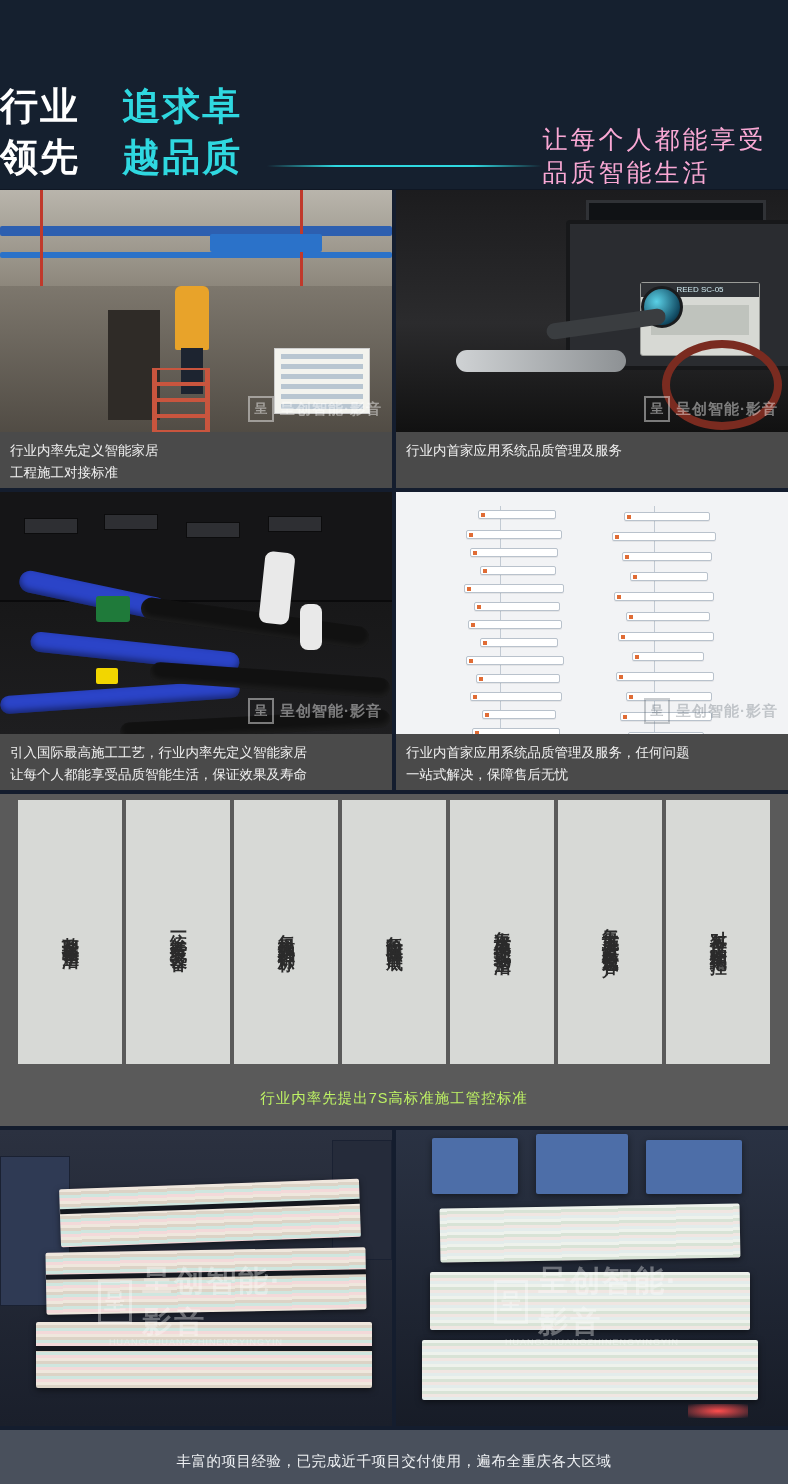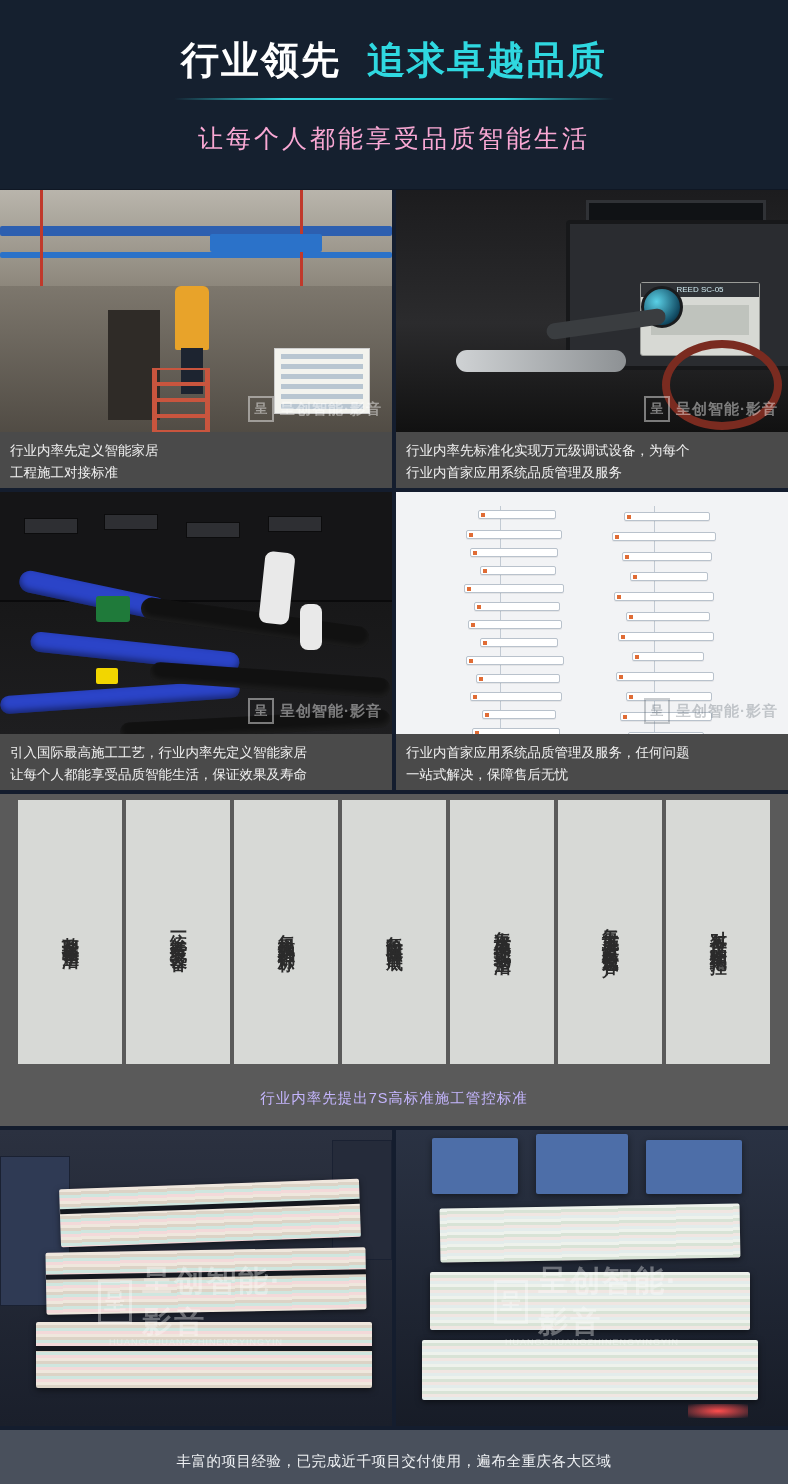--- a/index.html
+++ b/index.html
@@ -9,22 +9,22 @@
     font-family:"Liberation Sans", sans-serif;
     color:#fff;
     overflow:hidden;
   }
   .page { width:788px; height:1484px; position:relative; background:#141d2e; }
 
   
   .header {
     height:190px;
     background:#15202f;
-    display:flex; flex-direction:column;
-    align-items:center; justify-content:center;
+    display:flex; flex-direction:row;
+    align-items:flex-end; justify-content:center;
     border-bottom:1px solid #0f1724;
   }
   .header-title {
     display:flex; align-items:baseline; gap:26px;
     font-size:38px; font-weight:bold; letter-spacing:2px;
     margin-bottom:6px;
   }
   .header-title .part-a { color:#ffffff; }
   .header-title .part-b { color:#2fd8e0; }
   .header-rule {
@@ -120,21 +120,21 @@
     display:flex; align-items:center; justify-content:center;
     font-size:17px; font-weight:bold; letter-spacing:3px;
     line-height:26px;
     writing-mode:vertical-rl;
     text-orientation:upright;
     padding:14px 0;
   }
   .s7-foot {
     margin-top:6px; height:56px; background:#5a5a5a;
     display:flex; align-items:center; justify-content:center;
-    font-size:14.5px; color:#c4b5fd; letter-spacing:1px;
+    font-size:14.5px; color:#bef264; letter-spacing:1px;
   }
 
   
   .bottom { display:grid; grid-template-columns:392px 392px; gap:4px; margin-top:4px; }
   .bphoto { position:relative; height:296px; overflow:hidden; background:#1d2330; }
   .ph5 { background:linear-gradient(180deg,#2b3140 0%,#1a1f2b 100%); }
   .ph5 .bx { position:absolute; background:#2f3a54; border:1px solid #1a2132; }
   .ph5 .stack { position:absolute; border-radius:2px; box-shadow:0 2px 6px rgba(0,0,0,.5);
     background:repeating-linear-gradient(180deg,#efe7dd 0 3px,#dcd3c6 3px 6px,#cfe6df 6px 9px,#f3d9d9 9px 12px); }
   .ph5 .band { position:absolute; height:5px; background:#15181f; }
@@ -216,21 +216,20 @@
         <div class="lens"></div>
         <div class="mic2"></div>
         <div class="mic"></div>
         <div class="cable"></div>
         <div class="wm">
           <div class="wm-mark">呈</div>
           <div class="wm-txt">呈创智能·影音</div>
         </div>
       </div>
       <div class="caption">
-        <div>行业内率先标准化实现万元级调试设备，为每个</div>
         <div>行业内首家应用系统品质管理及服务</div>
       </div>
     </div>
 
     <div class="cell">
       <div class="photo ph3">
         <div class="panel"></div>
         <div class="port" style="left:24px;top:26px;"></div>
         <div class="port" style="left:104px;top:22px;"></div>
         <div class="port" style="left:186px;top:30px;"></div>

